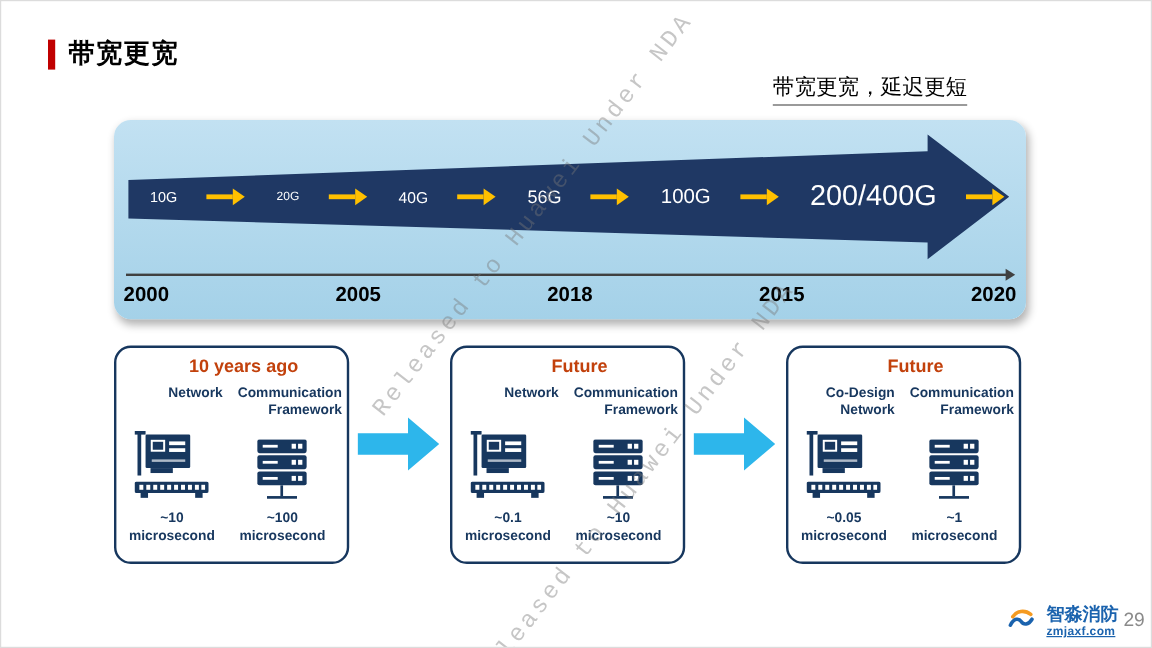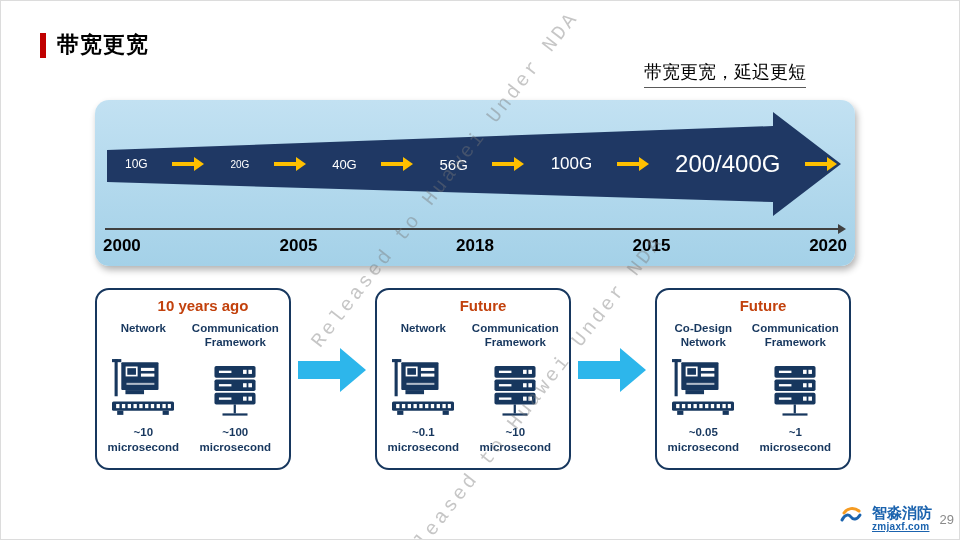--- a/index.html
+++ b/index.html
@@ -24,37 +24,37 @@
                 border-left:10px solid #ffc000; border-top:7px solid transparent; border-bottom:7px solid transparent; }
   .axis { position:absolute; left:10px; right:16px; top:128px; height:2px; background:#404040; }
   .axis::after { content:""; position:absolute; right:-7px; top:-4px; width:0; height:0;
                  border-left:8px solid #404040; border-top:5px solid transparent; border-bottom:5px solid transparent; }
   .years { position:absolute; left:8px; right:8px; top:136px; display:flex; justify-content:space-between; }
   .year { font-size:17px; font-weight:bold; color:#000; }
 
   .era { position:absolute; top:288px; width:196px; height:182px; background:#fff; border:2.5px solid #17375e; border-radius:14px; z-index:2; }
   .era-title { text-align:center; font-size:15px; font-weight:bold; color:#c2410c; margin-top:7px;padding-left:20px; }
   .era-grid { display:grid; grid-template-columns:46% 54%; padding:2px 4px 0 4px; }
-  .col-header { font-size:11.5px; font-weight:bold; color:#17375e; text-align:center; margin-top:5px; min-height:30px; line-height:1.25; }
+  .col-header { font-size:11.5px; font-weight:bold; color:#17375e; text-align:right; margin-top:5px; min-height:30px; line-height:1.25; }
   .icon-cell { display:flex; justify-content:center; align-items:flex-end; height:66px; }
   .val { font-size:11.5px; font-weight:bold; color:#17375e; text-align:center; white-space:pre-line; margin-top:8px; line-height:1.3; }
 
   .cyan-arrow { position:absolute; top:346px; z-index:2; }
   .ca1 { left:298px; } .ca2 { left:578px; }
 
   .wm { position:absolute; color:rgba(118,118,118,0.42); font-size:20px; letter-spacing:3px; white-space:nowrap;
         transform:rotate(-52deg); z-index:6; font-family:"Liberation Mono","DejaVu Sans Mono",monospace; pointer-events:none; }
   .wm1 { left:235px; top:168px; }
   .wm2 { left:320px; top:392px; }
 
-  .logo { position:absolute; right:28px; bottom:8px; display:flex; gap:9px; z-index:4; }
+  .logo { position:absolute; right:28px; bottom:8px; display:flex; align-items:center; gap:9px; z-index:4; }
   .logo-txt { display:flex; flex-direction:column; line-height:1.1; }
   .logo-name { font-size:15px; font-weight:bold; color:#1b63ae; }
   .logo-url { font-size:10px; font-weight:bold; color:#1b63ae; letter-spacing:0.3px;text-decoration:underline; }
-  .pagenum { position:absolute; right:6px; bottom:13px; font-size:13px; color:#8a8a8a; z-index:3; }
+  .pagenum { position:absolute; right:6px; bottom:13px; font-size:16px; color:#8a8a8a; z-index:3; }
 </style>
 </head>
 <body>
 
 <svg width="0" height="0" style="position:absolute" aria-hidden="true">
   <defs>
     <symbol id="nic" viewBox="0 0 60 56">
       <rect x="0" y="0" width="9" height="3" fill="#17375e"></rect>
       <rect x="2.5" y="0" width="3" height="36" fill="#17375e"></rect>
       <rect x="9" y="3" width="36" height="27" rx="1" fill="#17375e"></rect>

